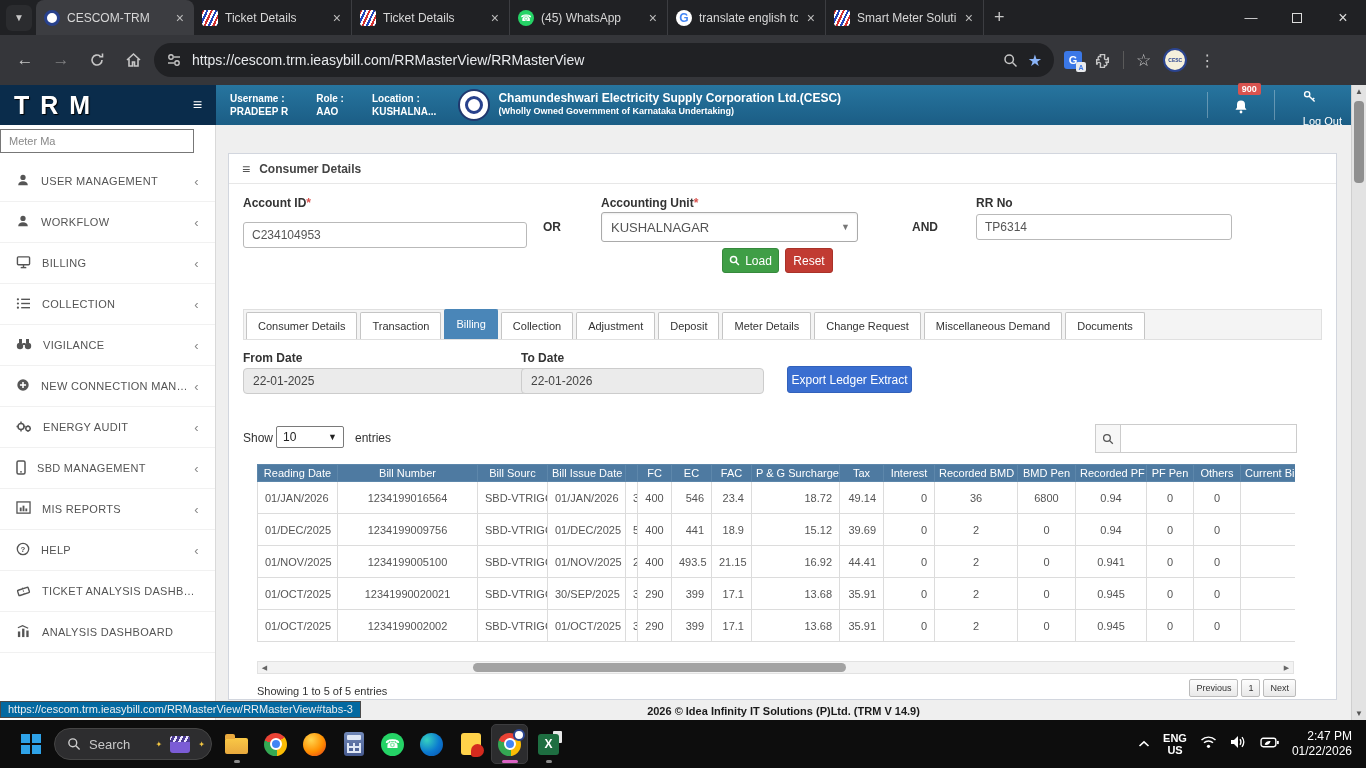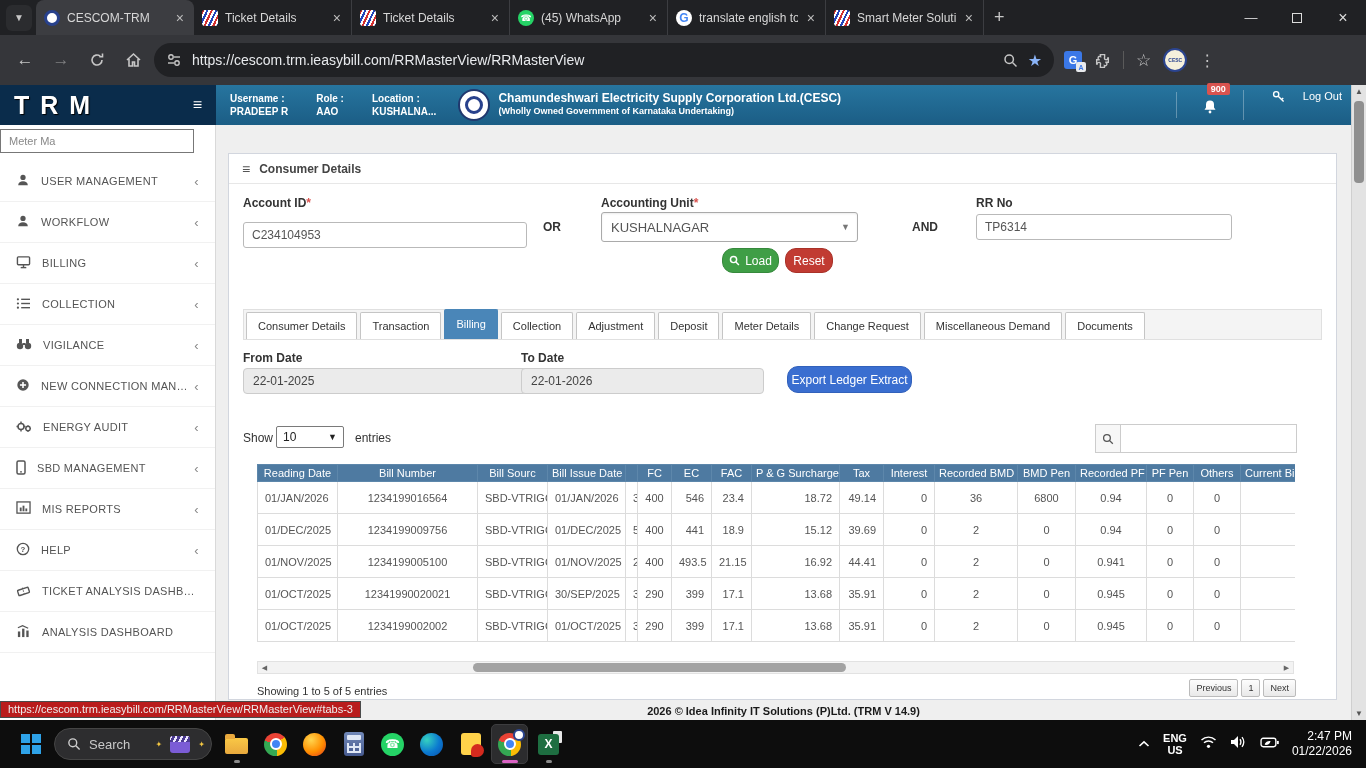--- a/index.html
+++ b/index.html
@@ -44,42 +44,42 @@
   .hamb{margin-left:auto;font-size:16px}
   .hseg{display:flex;flex-direction:column;justify-content:center;padding:0 14px;font-size:10px;font-weight:bold;line-height:13px;white-space:nowrap}
   .hlogo{width:32px;height:32px;border-radius:50%;background:#fff;border:2px solid #20386e;align-self:center;margin:0 8px;display:flex;align-items:center;justify-content:center}
   .hlogo i{width:18px;height:18px;border-radius:50%;border:3px solid #28418c;display:block}
   .hco{display:flex;flex-direction:column;justify-content:center;line-height:13px}
   .hco .t1{font-size:12px;font-weight:bold}
   .hco .t2{font-size:9px;font-weight:bold}
   .hright{margin-left:auto;display:flex;align-items:center;gap:0;padding-right:24px}
   .bellwrap{position:relative;padding:0 26px;border-left:1px solid rgba(255,255,255,.3);height:26px;display:flex;align-items:flex-end}
   .nbadge{position:absolute;top:-9px;left:30px;background:#d9534f;color:#fff;font-size:9px;font-weight:bold;padding:1px 4px;border-radius:2px}
-  .logout{display:flex;gap:18px;font-size:11px;padding-left:28px;border-left:1px solid rgba(255,255,255,.3);height:30px;justify-content:space-between}
+  .logout{display:flex;flex-direction:column;gap:10px;font-size:11px;padding-left:28px;border-left:1px solid rgba(255,255,255,.3);height:30px;justify-content:space-between}
 
   
   .sidebar{position:absolute;top:125px;left:0;width:216px;bottom:48px;background:#fff;border-right:1px solid #d9d9d9}
   .sb-search{width:194px;height:24px;border:1px solid #777;padding:0 8px;font-size:11px;color:#888;font-family:"Liberation Sans",sans-serif;display:block;margin:4px 0 8px 0}
   .sb-item{height:41px;display:flex;align-items:center;padding:0 16px;border-bottom:1px solid #f1f1f1;color:#545454;font-size:11px;letter-spacing:.3px;white-space:nowrap;cursor:pointer}
   .sb-item svg{flex:none;margin-right:11px}
   .sb-label{overflow:hidden;text-overflow:ellipsis}
   .sb-chev{margin-left:auto;color:#888;font-size:13px}
 
   
   .main{position:absolute;left:216px;right:15px;top:125px;bottom:48px;background:#efefef}
   .card{position:absolute;left:12px;right:14px;top:28px;height:547px;background:#fff;border:1px solid #d2d6de}
   .card-h{height:30px;border-bottom:1px solid #e7e7e7;display:flex;align-items:center;gap:9px;padding:0 13px;font-size:12px;font-weight:bold;color:#444}
   .card-h .mico{color:#555;font-size:14px}
   .flabel{position:absolute;font-size:12px;font-weight:bold;color:#333}
   .req{color:#d9534f}
   .tinput{position:absolute;border:1px solid #b9b9b9;border-radius:3px;height:26px;padding:0 8px;font-size:12px;color:#555;font-family:"Liberation Sans",sans-serif;background:#fff}
   .selbox{position:absolute;border:1px solid #aaa;border-radius:3px;height:30px;background:#fff;box-shadow:inset 0 1px 2px rgba(0,0,0,.08);display:flex;align-items:center;padding:0 22px 0 9px;font-size:13px;color:#555}
   .selbox .arr{position:absolute;right:7px;color:#777;font-size:9px}
   .conj{position:absolute;font-size:12px;font-weight:bold;color:#333;width:40px;text-align:center}
-  .btn{position:absolute;border:none;border-radius:11px;color:#fff;font-size:12px;display:flex;align-items:center;justify-content:center;gap:5px;cursor:pointer;font-family:"Liberation Sans",sans-serif}
+  .btn{position:absolute;border:none;border-radius:3px;color:#fff;font-size:12px;display:flex;align-items:center;justify-content:center;gap:5px;cursor:pointer;font-family:"Liberation Sans",sans-serif}
   .btn-load{left:493px;top:94px;width:57px;height:25px;background:#3f9e46;border:1px solid #36893c}
   .btn-reset{left:556px;top:94px;width:48px;height:25px;background:#c13b32;border:1px solid #a93229}
   .btn-export{left:558px;top:212px;width:125px;height:27px;background:#3a6ed0;border:1px solid #3261bb}
 
   .atabs{position:absolute;left:14px;right:14px;top:155px;height:31px;background:#f4f4f4;border:1px solid #e0e0e0;display:flex;align-items:flex-end;gap:3px;padding:0 2px}
   .atab{border:1px solid #c5c5c5;border-bottom:none;background:#fff;height:27px;line-height:26px;padding:0 11px;font-size:11px;color:#333;border-radius:2px 2px 0 0;white-space:nowrap;cursor:pointer}
   .atab.active{background:#4a86b8;color:#fff;border-color:#4a86b8;height:30px;line-height:29px}
 
   .dinput{position:absolute;height:26px;border:1px solid #ccc;border-radius:4px;background:#ebebeb;display:flex;align-items:center;padding:0 9px;font-size:12px;color:#444}
 
@@ -106,21 +106,21 @@
   .pbtn{border:1px solid #bbb;background:linear-gradient(#fdfdfd,#e9e9e9);font-size:9px;color:#333;padding:3px 6px;border-radius:2px;cursor:pointer}
   .footer{position:absolute;left:0;right:0;bottom:3px;text-align:center;font-size:11px;font-weight:bold;color:#1a1a1a}
 
   
   .vscroll{position:absolute;right:0;top:85px;bottom:48px;width:15px;background:#e3e3e3;border-left:1px solid #cfcfcf}
   .vs-arr{position:absolute;left:0;right:0;text-align:center;font-size:8px;color:#555}
   .vs-up{top:2px}.vs-dn{bottom:2px}
   .vs-thumb{position:absolute;left:2px;right:2px;top:16px;height:82px;background:#8f8f8f;border-radius:4px}
 
   
-  .statusbar{position:absolute;left:0;bottom:50px;height:17px;background:#b91c1c;border:1px solid #4a4a4a;color:#eee;font-size:11px;line-height:15px;padding:0 7px;z-index:40;white-space:nowrap}
+  .statusbar{position:absolute;left:0;bottom:50px;height:17px;background:#0369a1;border:1px solid #4a4a4a;color:#eee;font-size:11px;line-height:15px;padding:0 7px;z-index:40;white-space:nowrap}
 
   
   .taskbar{position:absolute;left:0;right:0;bottom:0;height:48px;background:#0d0d0d;display:flex;align-items:center;padding:0 14px;gap:6px;z-index:50}
   .startbtn{width:34px;height:40px;display:flex;align-items:center;justify-content:center;border-radius:4px}
   .winlogo{display:grid;grid-template-columns:9px 9px;grid-template-rows:9px 9px;gap:2px}
   .winlogo i{background:#2ea2e8}
   .searchpill{width:158px;height:32px;border-radius:16px;background:#2d2d2f;border:1px solid #454545;display:flex;align-items:center;gap:8px;padding:0 6px 0 12px;color:#c9c9c9;font-size:13px}
   .sp-label{flex:1}
   .ic-clapper{width:20px;height:17px;background:#7b5cd6;border-radius:3px;position:relative;flex:none}
   .ic-clapper:before{content:"";position:absolute;top:0;left:0;right:0;height:6px;border-radius:3px 3px 0 0;background:repeating-linear-gradient(115deg,#efeaff 0 2px,#4b3a91 2px 5px)}

